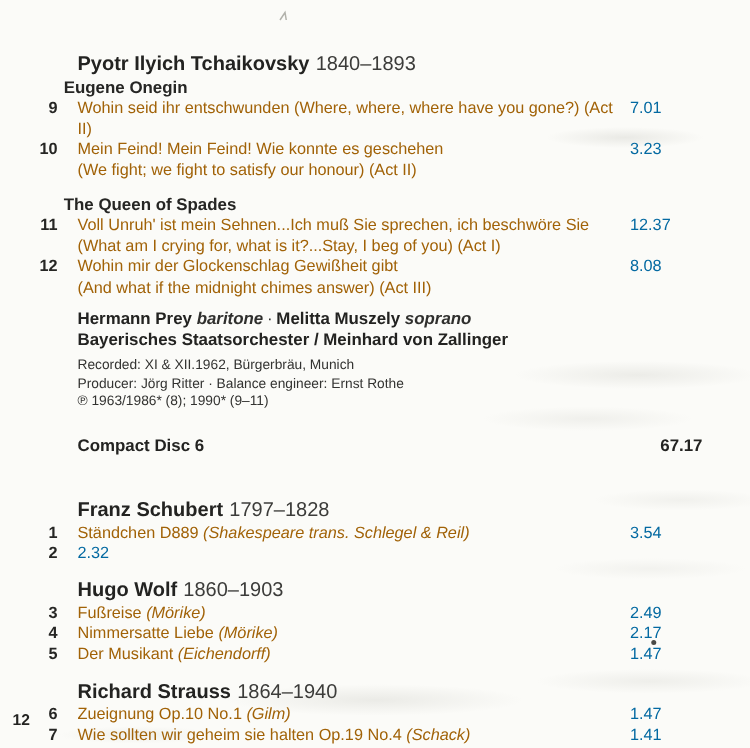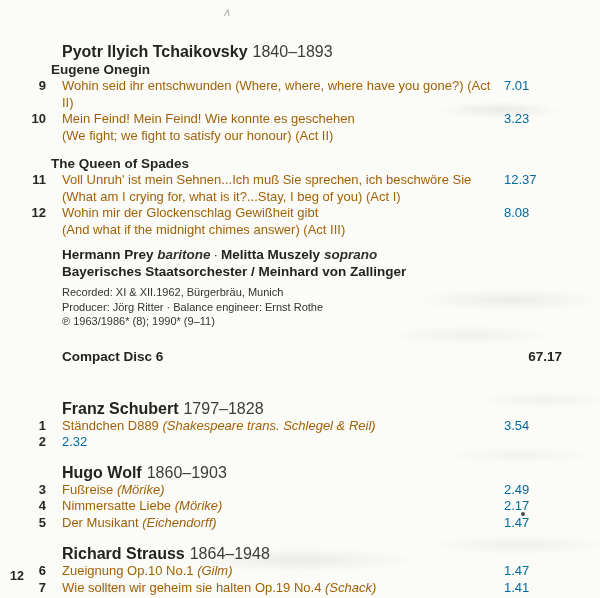--- a/index.html
+++ b/index.html
@@ -172,21 +172,21 @@
       <span class="num">4</span>
       <span class="title"><span>Nimmersatte Liebe </span><span class="i">(Mörike)</span></span>
       <span class="time">2.17</span>
     </div>
     <div class="track-row">
       <span class="num">5</span>
       <span class="title"><span>Der Musikant </span><span class="i">(Eichendorff)</span></span>
       <span class="time">1.47</span>
     </div>
 
-    <div class="composer-heading mt-strauss"><span class="composer-name">Richard Strauss</span><span class="composer-dates">1864–1948</span></div>
+    <div class="composer-heading mt-strauss"><span class="composer-name">Richard Strauss</span><span class="composer-dates">1864–1940</span></div>
 
     <div class="track-row">
       <span class="num">6</span>
       <span class="title"><span>Zueignung Op.10 No.1 </span><span class="i">(Gilm)</span></span>
       <span class="time">1.47</span>
     </div>
     <div class="track-row">
       <span class="num">7</span>
       <span class="title"><span>Wie sollten wir geheim sie halten Op.19 No.4 </span><span class="i">(Schack)</span></span>
       <span class="time">1.41</span>

